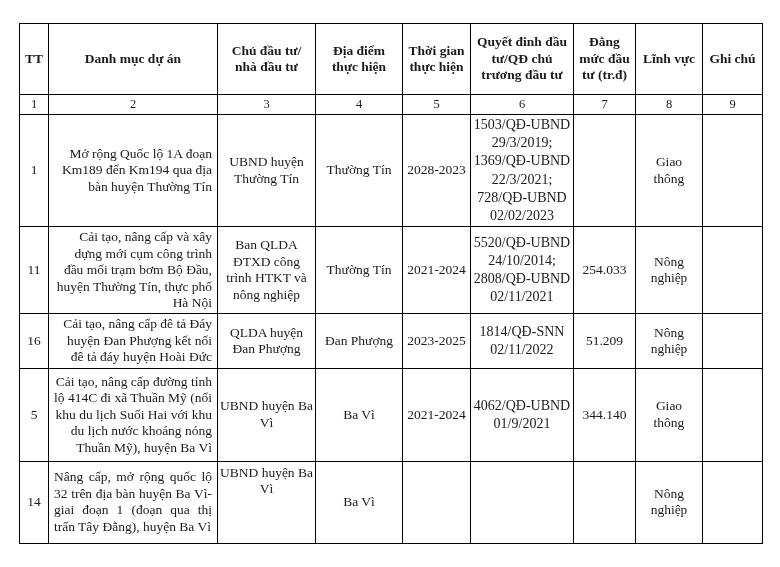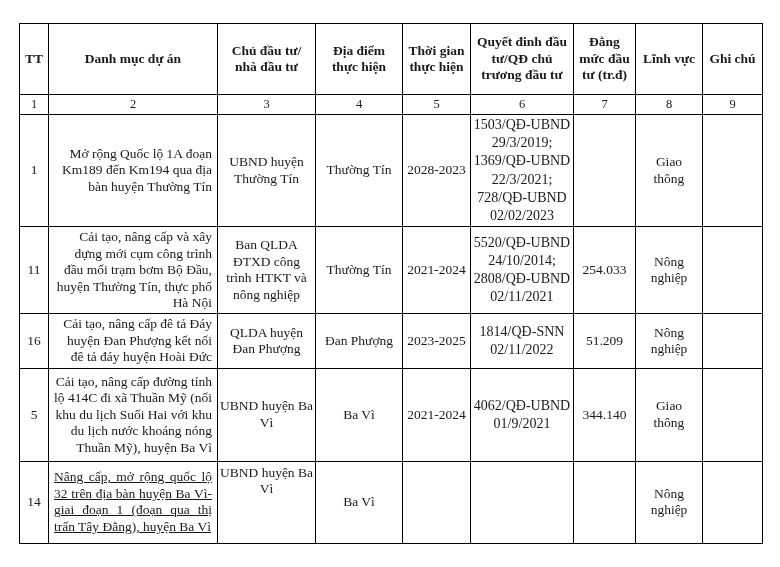--- a/index.html
+++ b/index.html
@@ -43,21 +43,21 @@
   td.col-project{
     text-align:right;
     padding:2px 5px;
   }
   td.col-decision{
     font-size:14px;
     line-height:1.3;
     white-space:pre-line;
   }
   td.col-field{white-space:pre-line;}
-  tr.row-14 td.col-project{text-align:justify;text-decoration:underline;}
+  tr.row-14 td.col-project{text-align:justify;}
   tr.row-14 td.col-investor{vertical-align:top;padding-top:3px;}
 </style>
 </head>
 <body>
 
 <table class="doc-table">
   <colgroup>
     <col style="width:29px">
     <col style="width:169px">
     <col style="width:98px">

